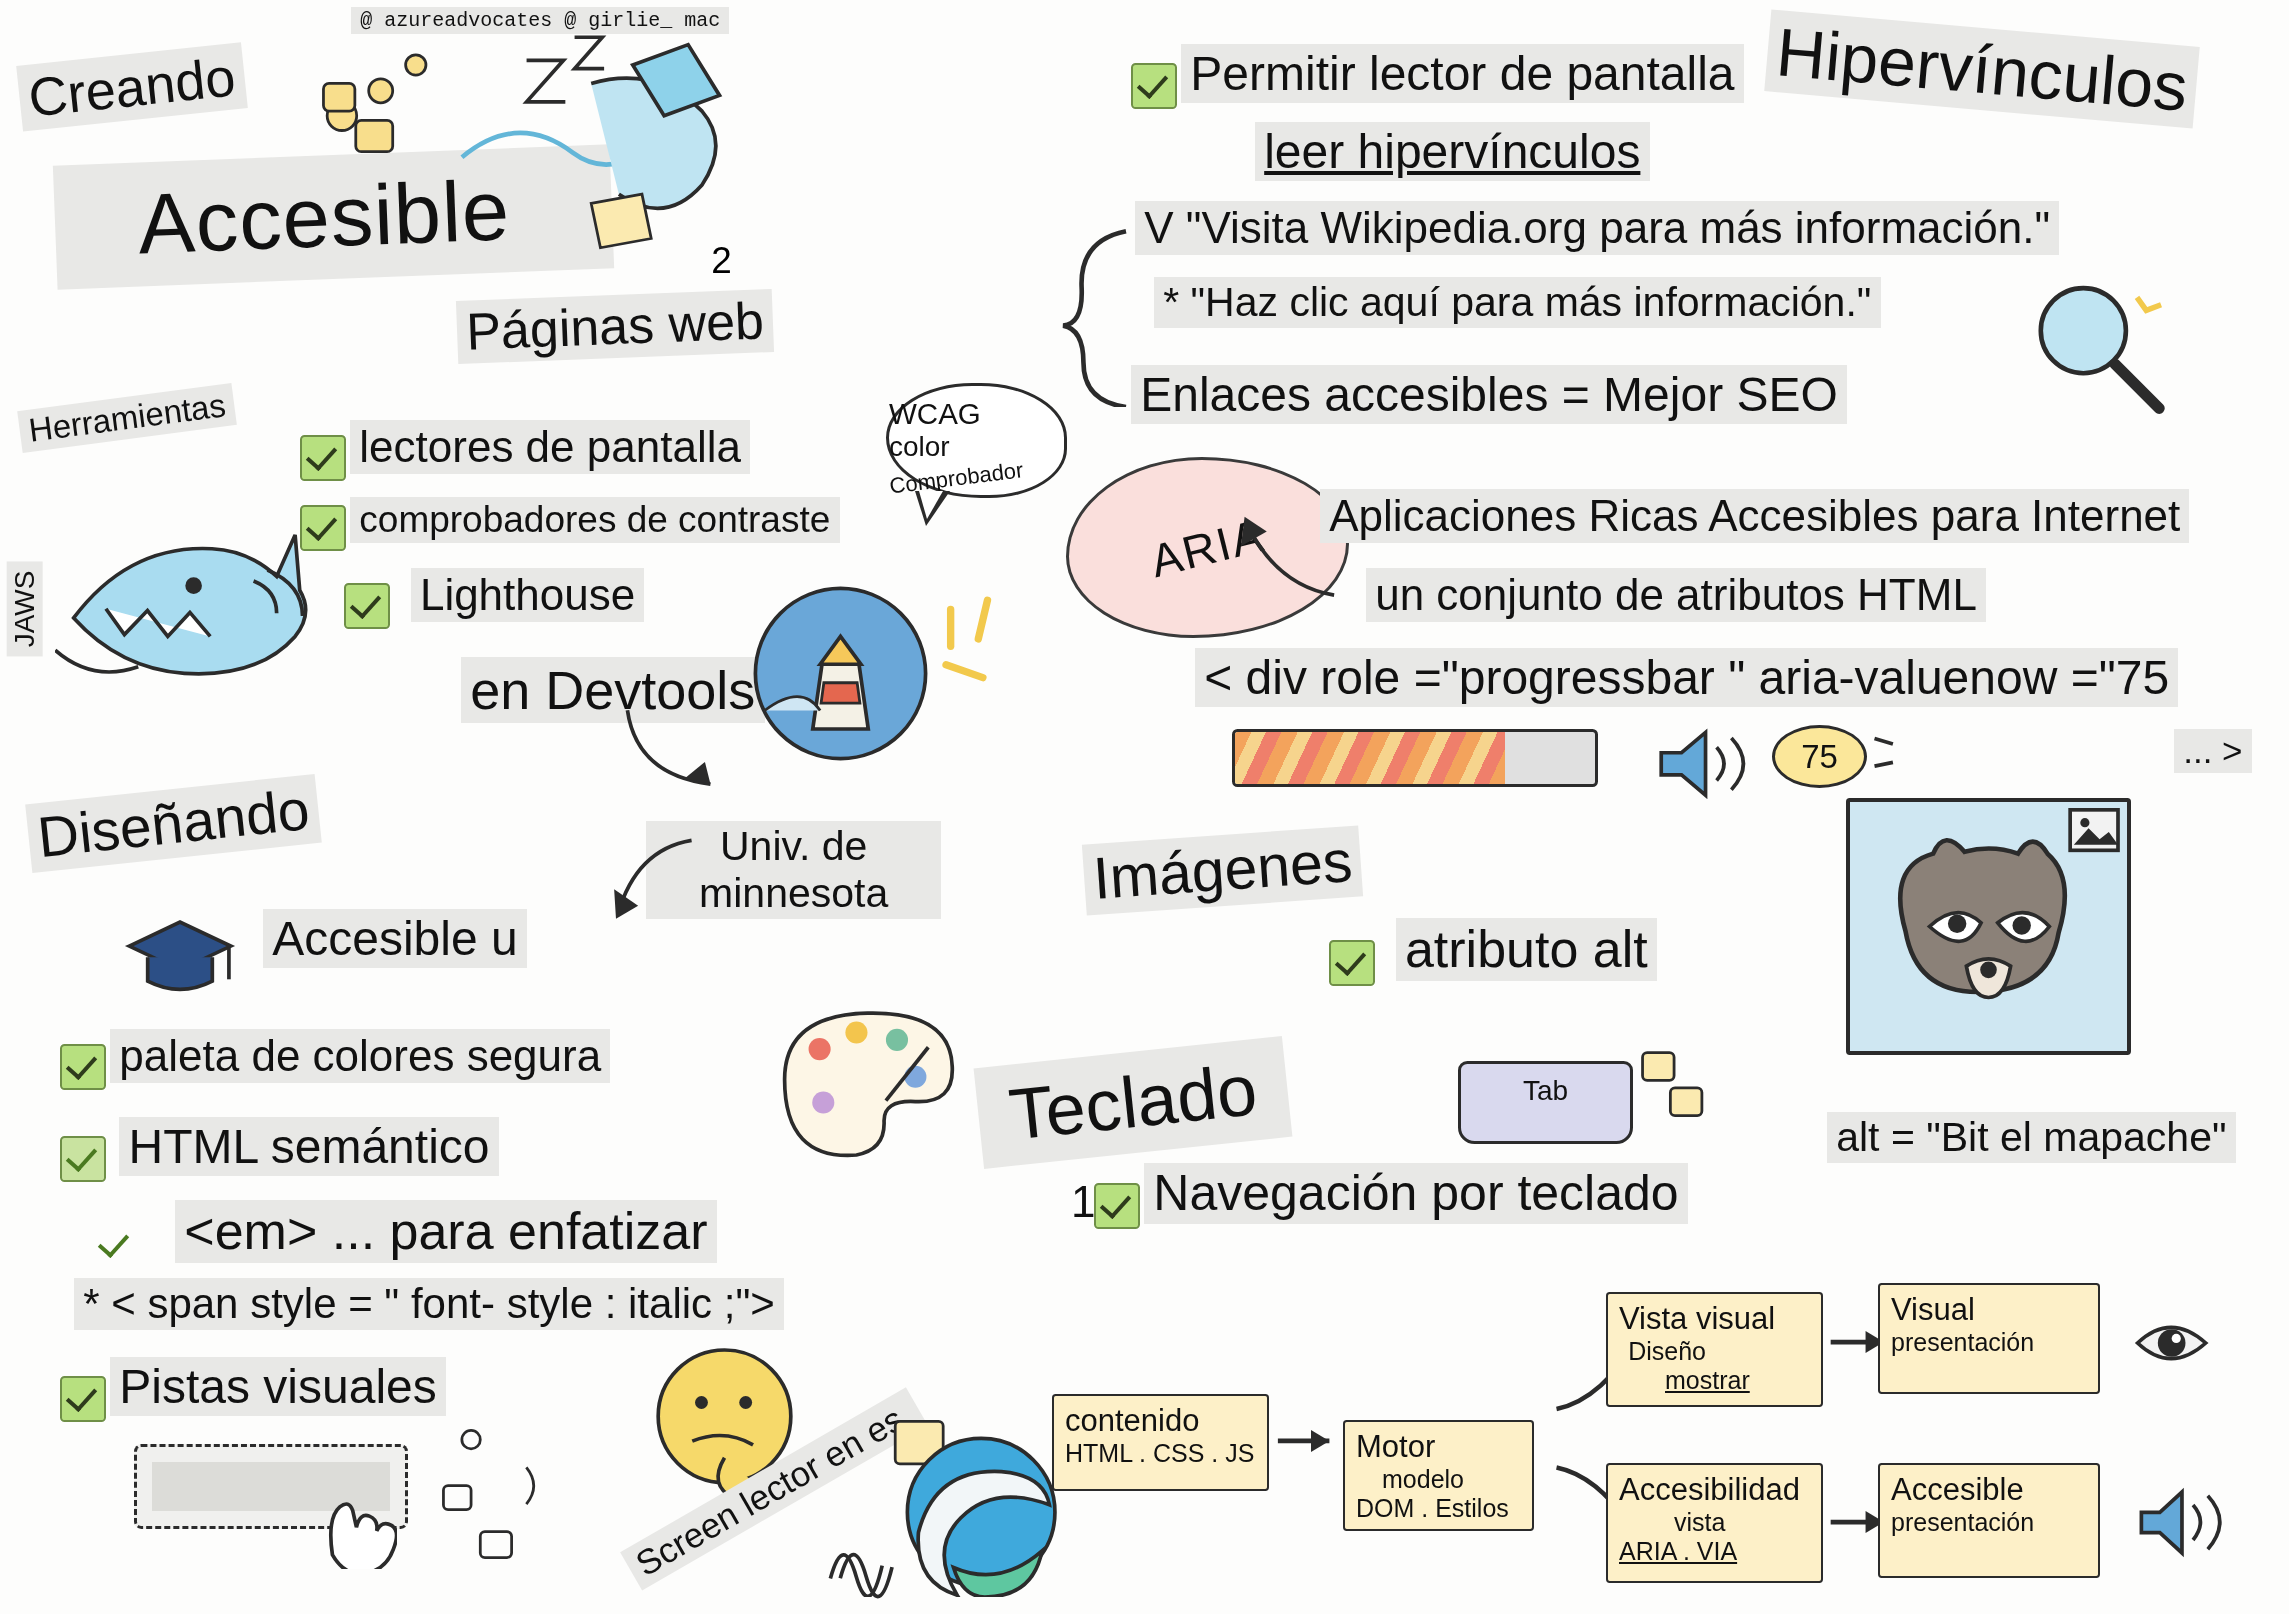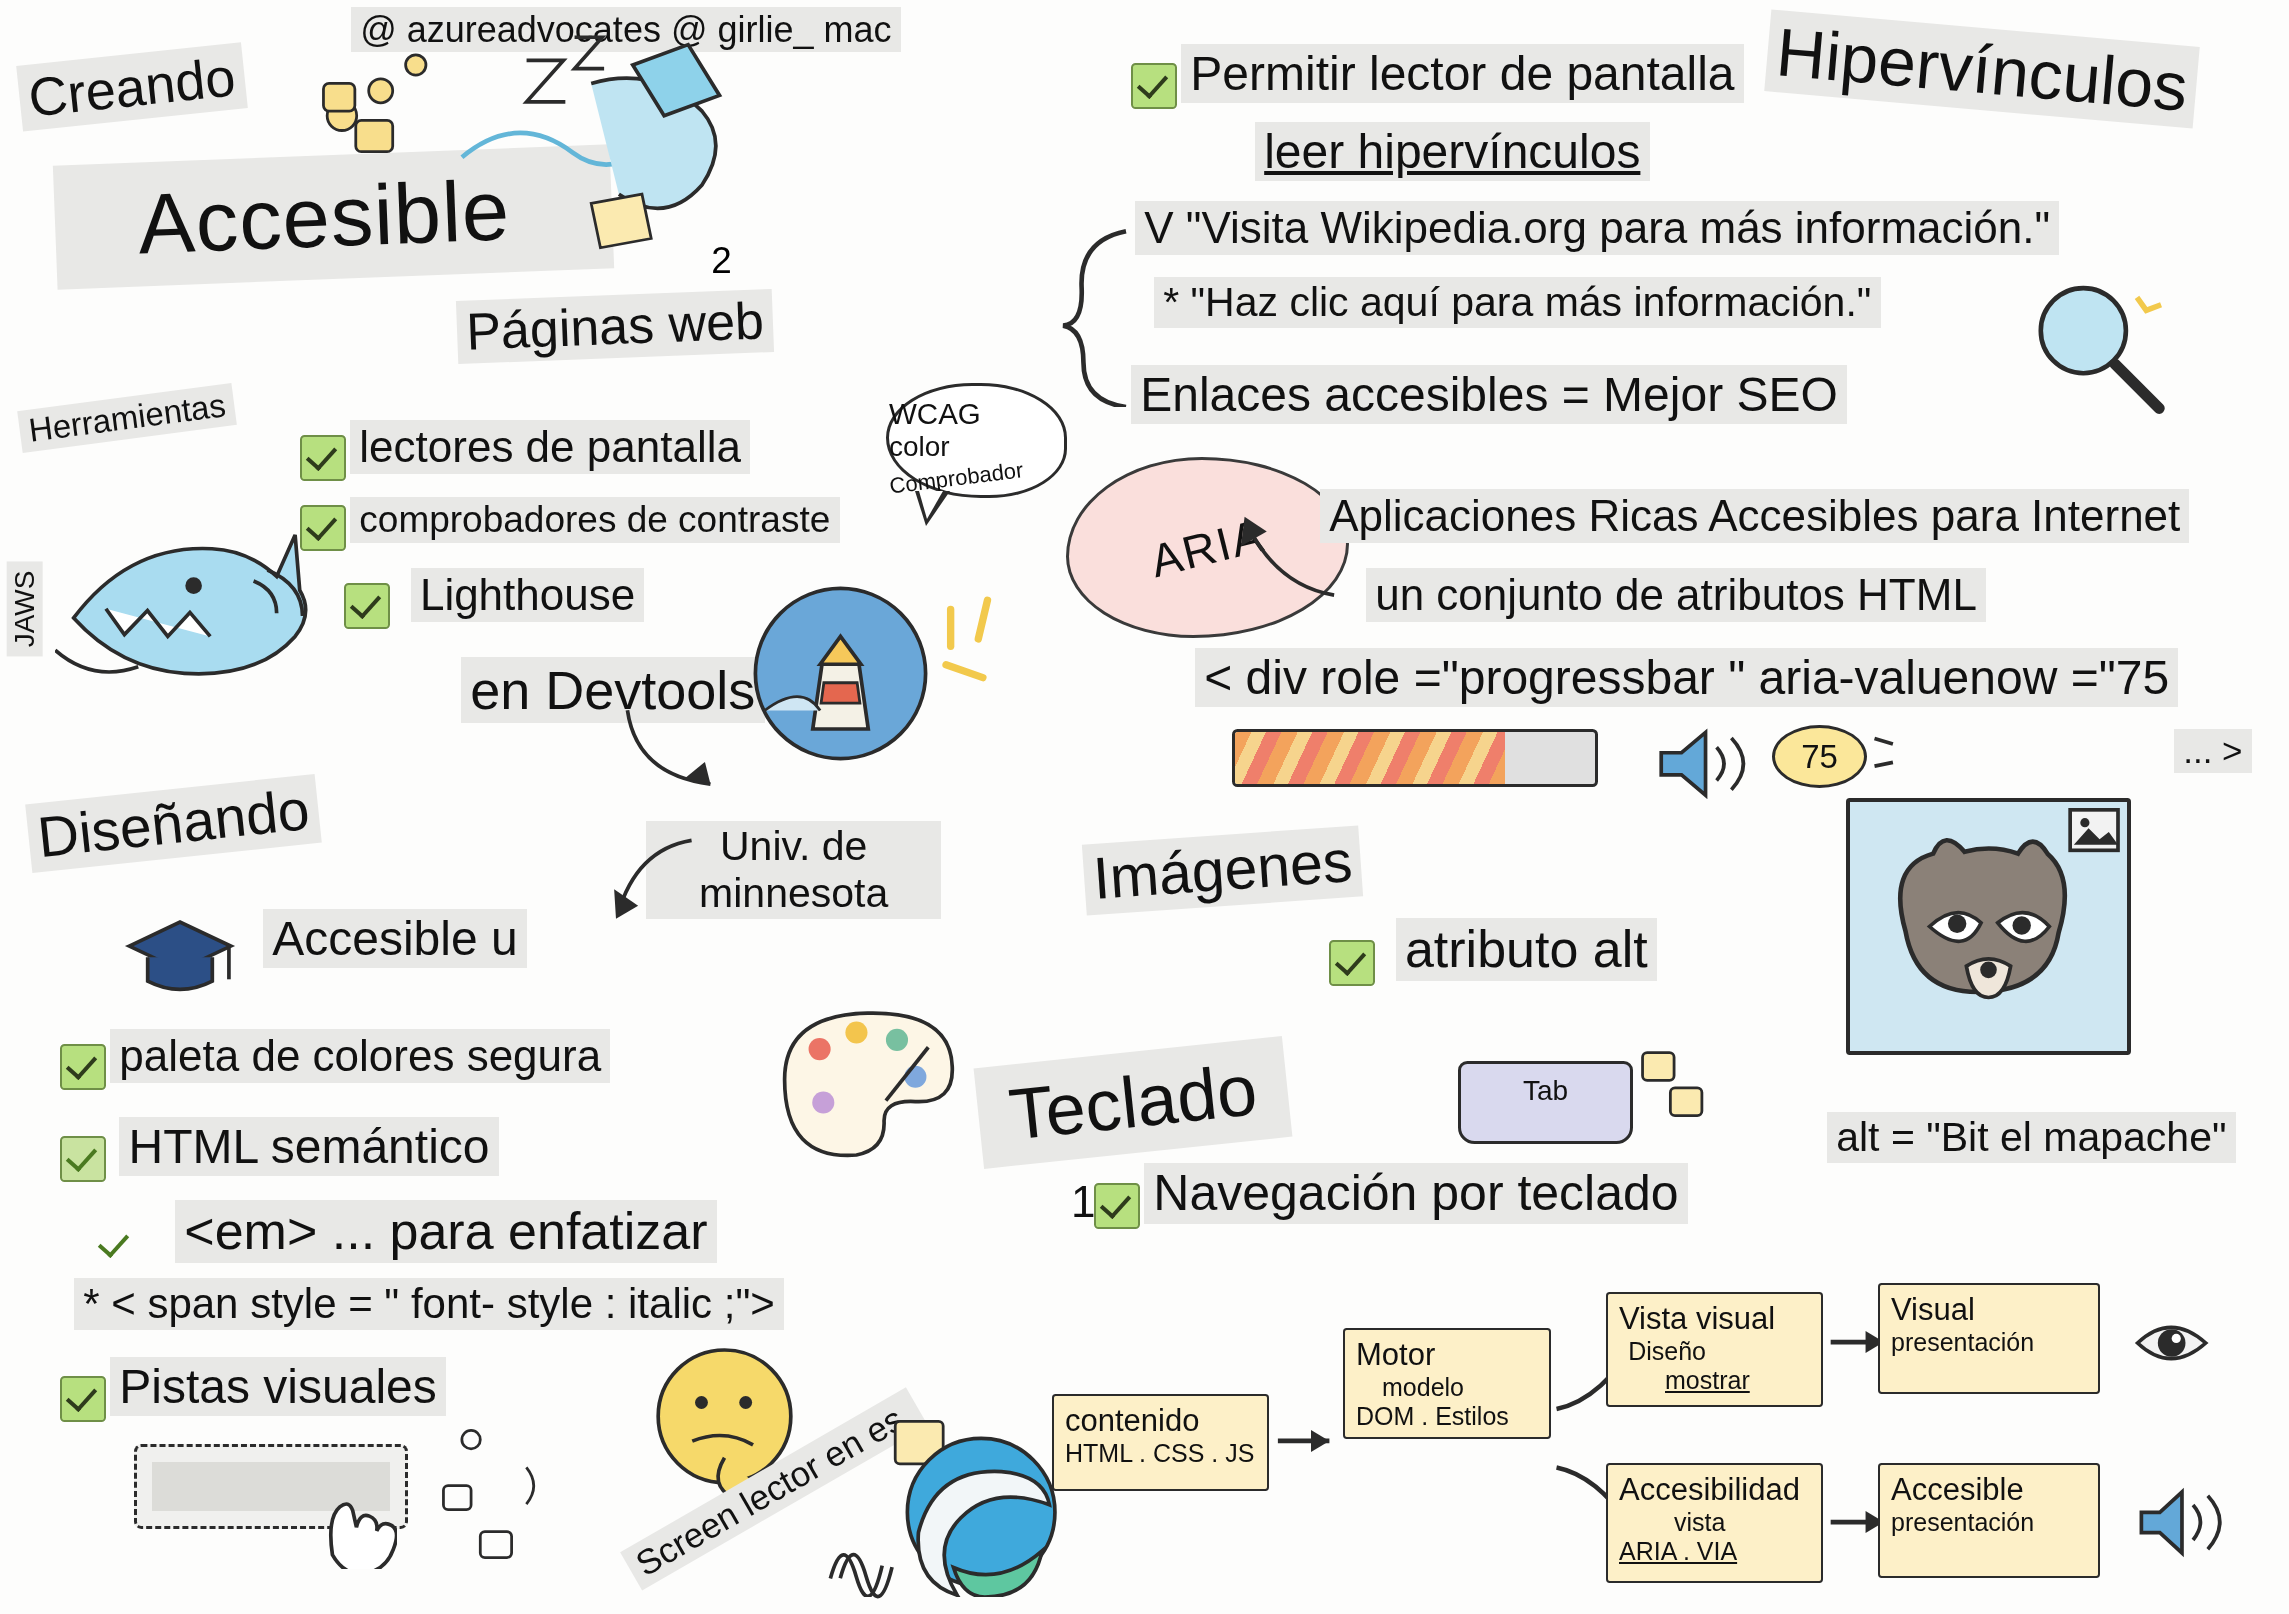--- a/index.html
+++ b/index.html
@@ -163,21 +163,21 @@
     background: rgba(250,210,160,.45);
     z-index: -1;
   }
 </style>
 </head>
 <body>
 
 <div id="canvas">
 
   <div class="abs" style="left:351px; top:7.4px;">
-    <span class="hl small-txt" style="font-size:36px;">@ azureadvocates @ girlie_ mac</span>
+    <span class="hl small-txt" style="font-size:20px;font-family:Liberation Mono, monospace;">@ azureadvocates @ girlie_ mac</span>
   </div>
 
   <div class="abs tilt-d" style="left:18.5px; top:54px;">
     <span class="hl" style="font-size:54px;">Creando</span>
   </div>
 
   <div class="abs tilt-b" style="left:55px; top:155px;">
     <span class="hl big-title" style="padding:13px 102px 13px 83px;">Accesible</span>
   </div>
 
@@ -482,21 +482,21 @@
   <div class="abs flowbox" style="left:1052px; top:1394px; width:217px; height:97px;">
     <span class="t1">contenido</span>
     <span class="t2">HTML . CSS . JS</span>
   </div>
 
   <svg class="abs" style="left:1274px; top:1417px;" width="74" height="46" viewBox="0 0 80 50">
     <path d="M4 26 l56 0" stroke="#2b2b2b" stroke-width="5"></path>
     <path d="M60 26 l-20 -12 l0 24 z" fill="#2b2b2b"></path>
   </svg>
 
-  <div class="abs flowbox" style="left:1343px; top:1328px; width:208px; height:111px;">
+  <div class="abs flowbox" style="left:1343px; top:1420px; width:191px; height:111px;">
     <span class="t1">Motor</span>
     <span class="t2" style="margin-left:26px;">modelo</span>
     <span class="t2">DOM . Estilos</span>
   </div>
 
   <svg class="abs" style="left:1551px; top:1311px;" width="106" height="111" viewBox="0 0 115 120">
     <path d="M6 106 q50 -10 92 -82" stroke="#2b2b2b" stroke-width="5" fill="none"></path>
     <path d="M98 24 l-4 26 l22 -12 z" fill="#2b2b2b"></path>
   </svg>
   <svg class="abs" style="left:1551px; top:1458px;" width="106" height="111" viewBox="0 0 115 120">

